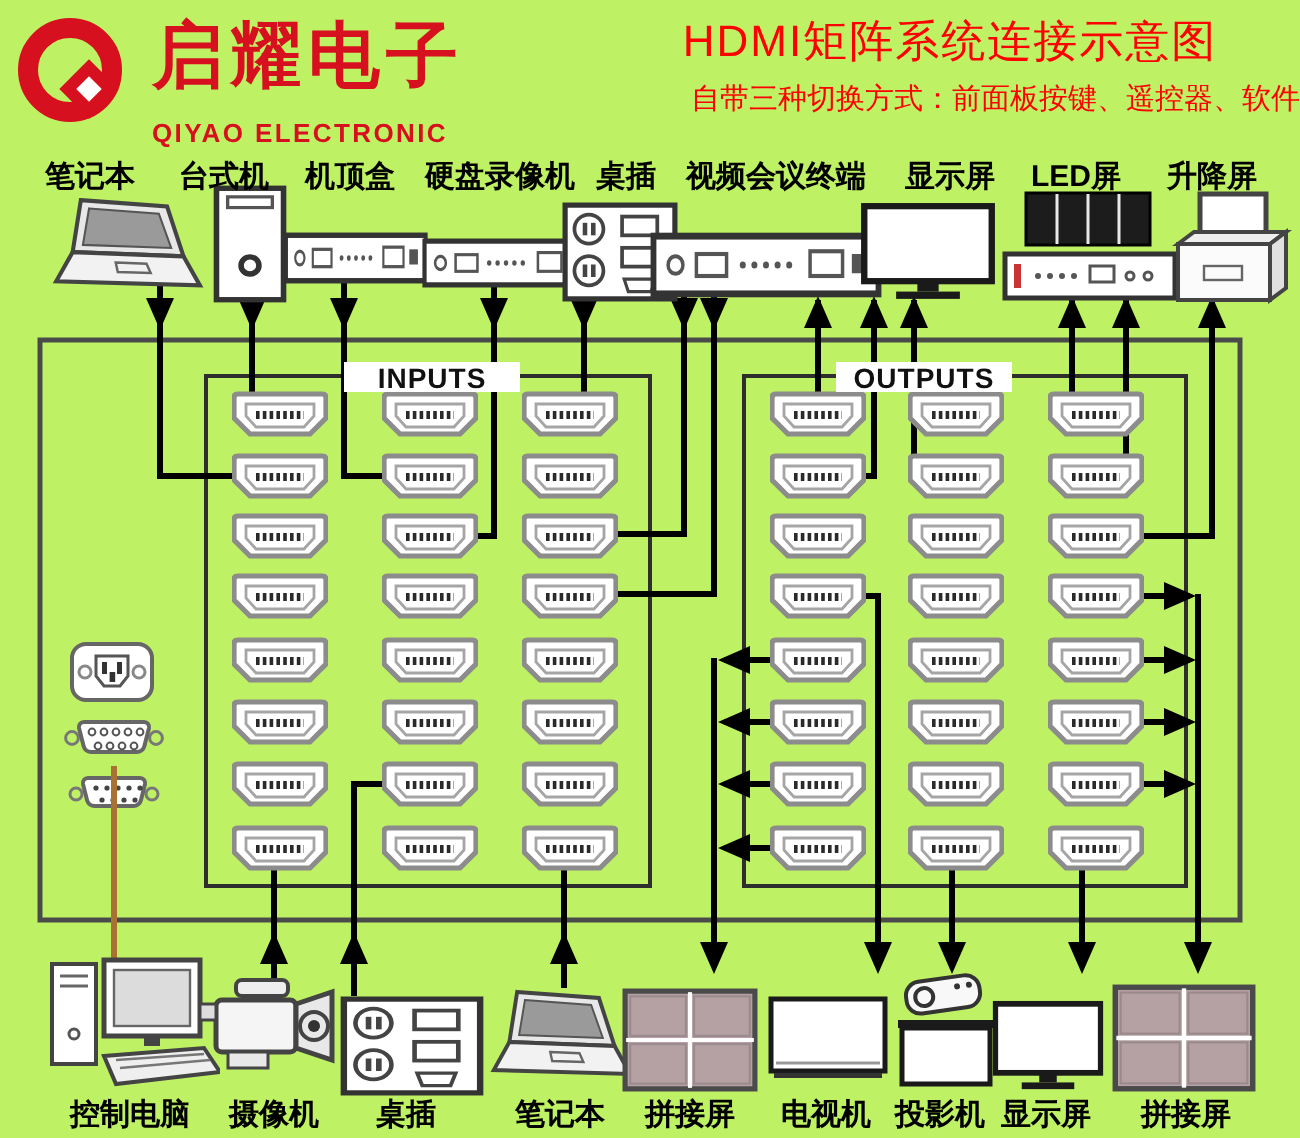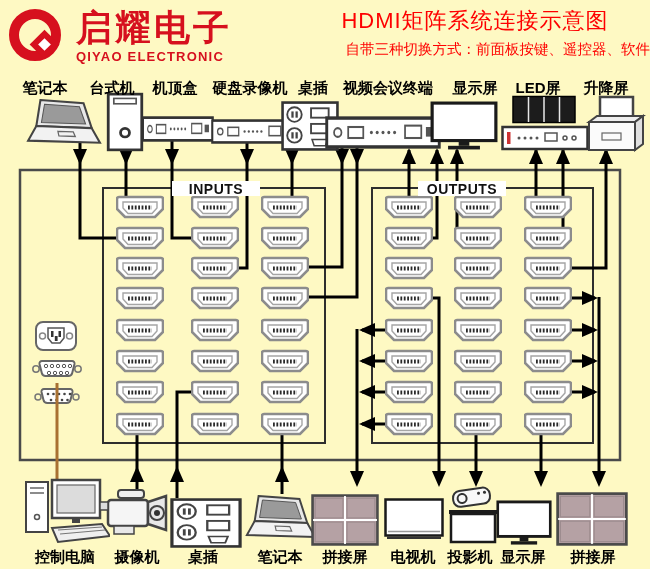--- a/index.html
+++ b/index.html
@@ -1,21 +1,21 @@
 <!DOCTYPE html>
 <html><head>
 <meta charset="utf-8">
 <style>
   html,body{margin:0;padding:0;background:#ffffff;}
-  .stage{position:relative;width:650px;height:569px;background:#fef9c3;overflow:hidden;
+  .stage{position:relative;width:650px;height:569px;background:#bef264;overflow:hidden;
          font-family:"Liberation Sans","DejaVu Sans",sans-serif;}
   .logo-mark{position:absolute;left:6px;top:6px;}
   .logo-text{position:absolute;left:76px;top:8px;}
   .logo-cn{font-size:36px;font-weight:bold;color:#d6101e;letter-spacing:3px;line-height:1.1;}
-  .logo-en{font-size:13px;font-weight:bold;color:#d6101e;letter-spacing:1.2px;margin-top:1px;}
+  .logo-en{font-size:13px;font-weight:bold;color:#d6101e;letter-spacing:1.2px;margin-top:11px;}
   .title{position:absolute;left:300px;top:6px;width:350px;text-align:center;
          font-size:22px;font-weight:normal;color:#fe0000;letter-spacing:1px;}
   .subtitle{position:absolute;left:298px;top:40px;width:352px;text-align:right;
          font-size:14.5px;font-weight:normal;color:#fe0000;}
   #diagram{position:absolute;left:0;top:0;}
   .devlabel{font-family:"Liberation Sans","DejaVu Sans",sans-serif;font-weight:bold;font-size:15px;fill:#000;}
   .boxlabel{font-family:"Liberation Sans","DejaVu Sans",sans-serif;font-weight:bold;font-size:14px;fill:#111;letter-spacing:.5px;}
 </style>
 </head>
 <body>

